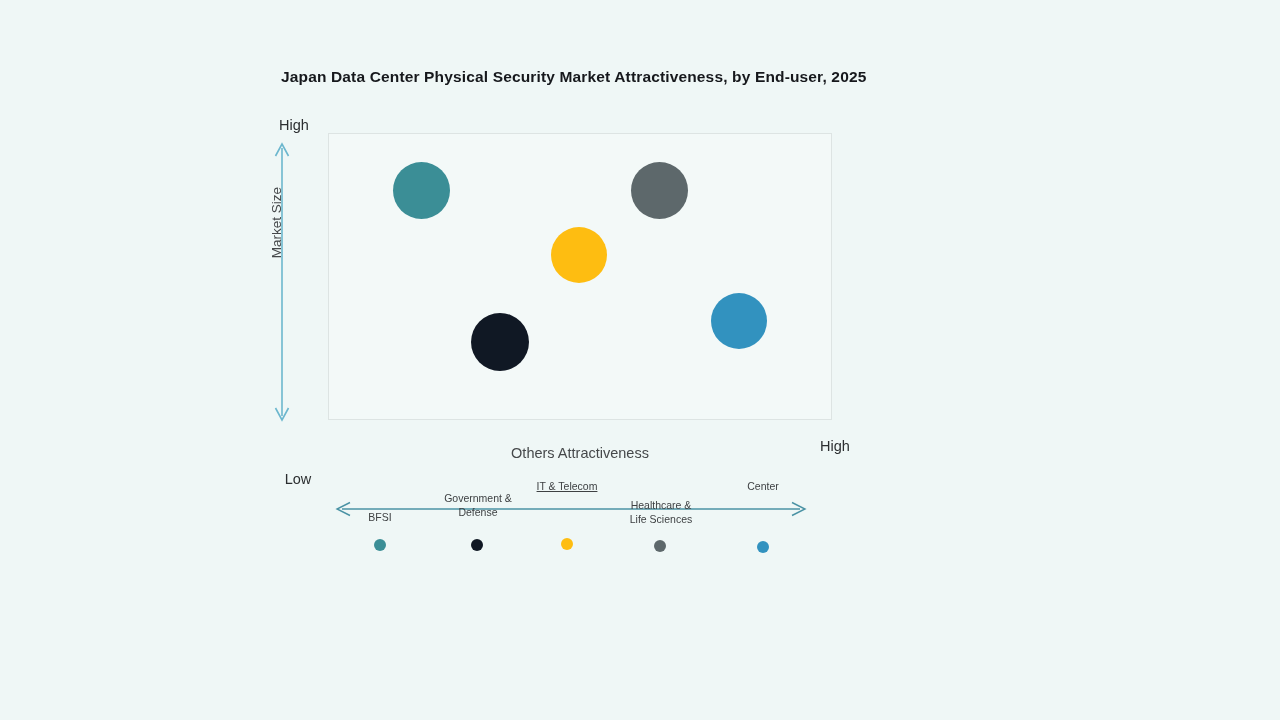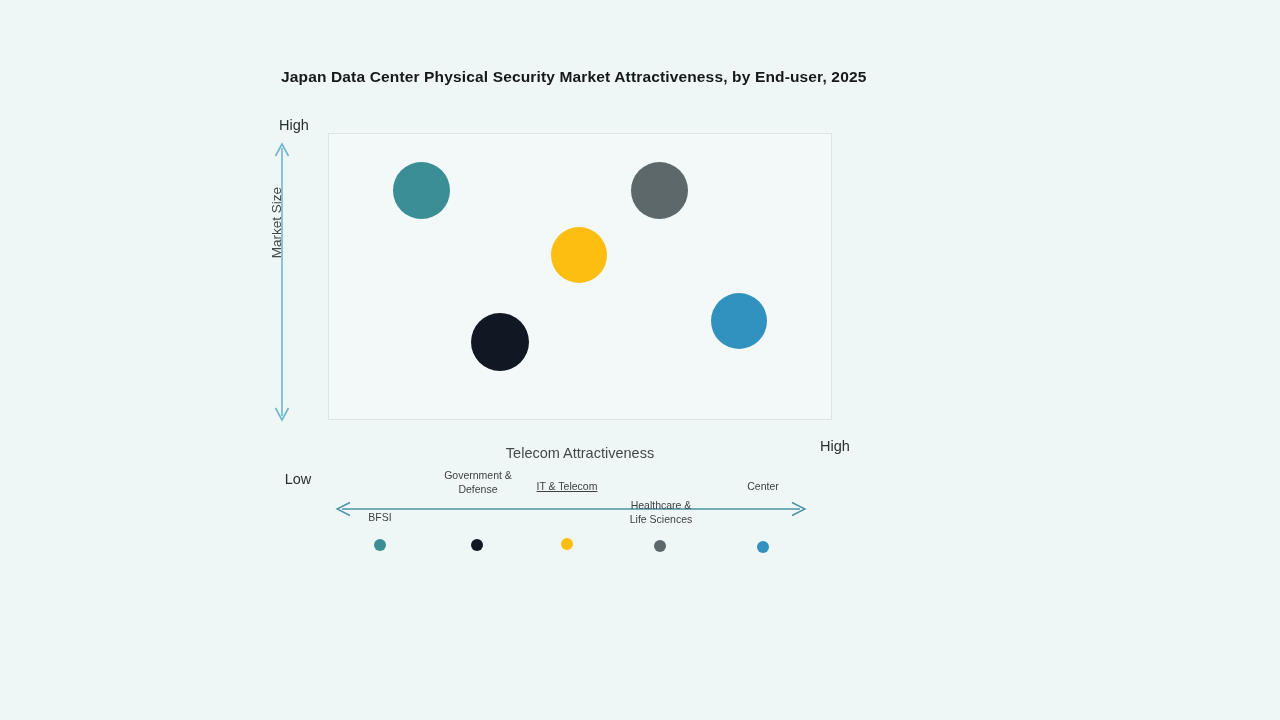--- a/index.html
+++ b/index.html
@@ -164,36 +164,36 @@
       <polyline points="7.5,268 14,280 20.5,268" fill="none" stroke="#6cb7ce" stroke-width="1.6"></polyline>
     </svg>
   </div>
 
   <div class="y-label-high">High</div>
 
   <div class="y-label-low">Low</div>
 
   <div class="y-axis-title">Market Size</div>
 
-  <div class="x-axis-title">Telecom Attractiveness</div>
+  <div class="x-axis-title">Others Attractiveness</div>
 
   <div class="x-label-high">High</div>
 
   <div class="legend-arrow">
     <svg width="478" height="22" viewBox="0 0 478 22">
       <line x1="10" y1="11" x2="468" y2="11" stroke="#4b93a5" stroke-width="1.4"></line>
       <polyline points="18,4.5 5,11 18,17.5" fill="none" stroke="#4b93a5" stroke-width="1.4"></polyline>
       <polyline points="460,4.5 473,11 460,17.5" fill="none" stroke="#4b93a5" stroke-width="1.4"></polyline>
     </svg>
   </div>
 
   <div id="legend-layer">
       <div class="legend-label" style="left: 310px; top: 480px; width: 140px; margin-top: 31px;">BFSI</div>
       <div class="legend-dot" title="BFSI" style="width: 12px; height: 12px; left: 374px; top: 539px; background: rgb(59, 142, 150);"></div>
-      <div class="legend-label" style="left: 408px; top: 469px; width: 140px; text-align: center;">Government &amp;
+      <div class="legend-label" style="left: 408px; top: 492px; width: 140px; text-align: center;">Government &amp;
 Defense</div>
       <div class="legend-dot" title="Government &amp; Defense" style="width: 12px; height: 12px; left: 471px; top: 539px; background: rgb(16, 24, 36);"></div>
       <div class="legend-label" style="left: 497px; top: 480px; width: 140px; text-decoration: underline;">IT &amp; Telecom</div>
       <div class="legend-dot" title="IT &amp; Telecom" style="width: 12px; height: 12px; left: 561px; top: 538px; background: rgb(254, 189, 17);"></div>
       <div class="legend-label" style="left: 591px; top: 480px; width: 140px; margin-top: 19px;">Healthcare &amp;
 Life Sciences</div>
       <div class="legend-dot" title="Healthcare &amp; Life Sciences" style="width: 12px; height: 12px; left: 654px; top: 540px; background: rgb(93, 104, 107);"></div>
       <div class="legend-label" style="left: 693px; top: 480px; width: 140px;">Center</div>
       <div class="legend-dot" title="Others" style="width: 12px; height: 12px; left: 757px; top: 541px; background: rgb(50, 146, 191);"></div>
     </div>

